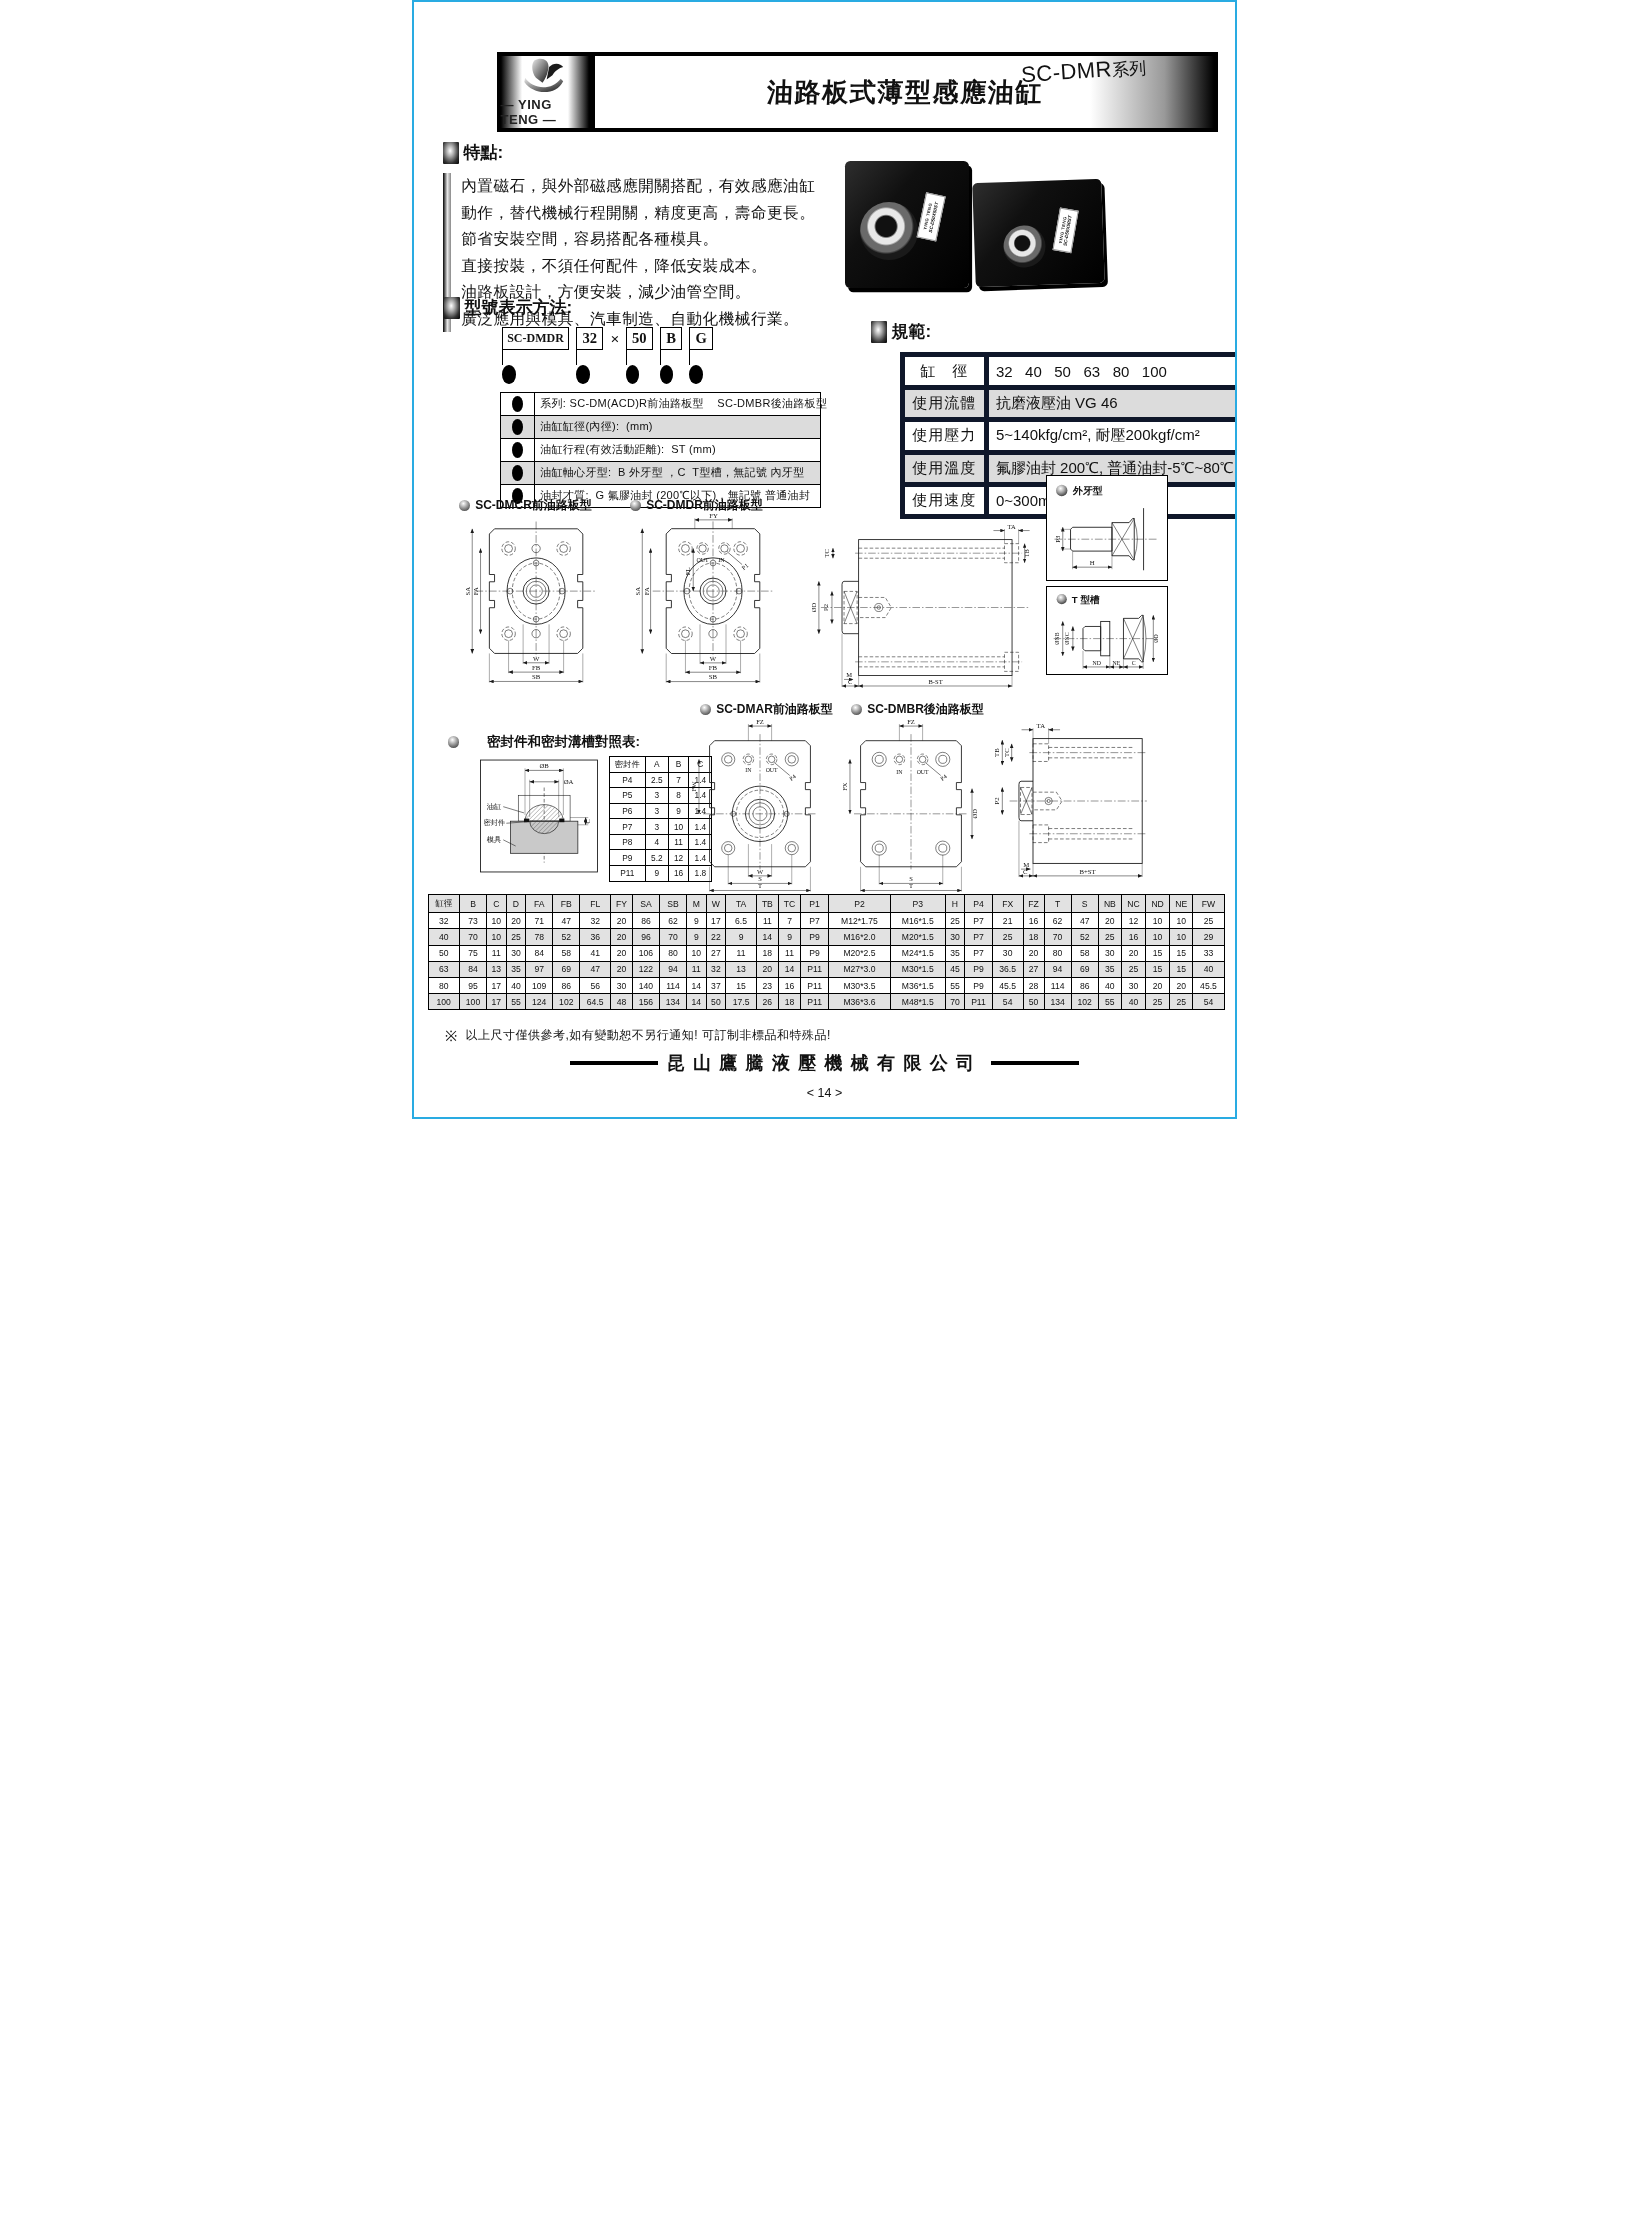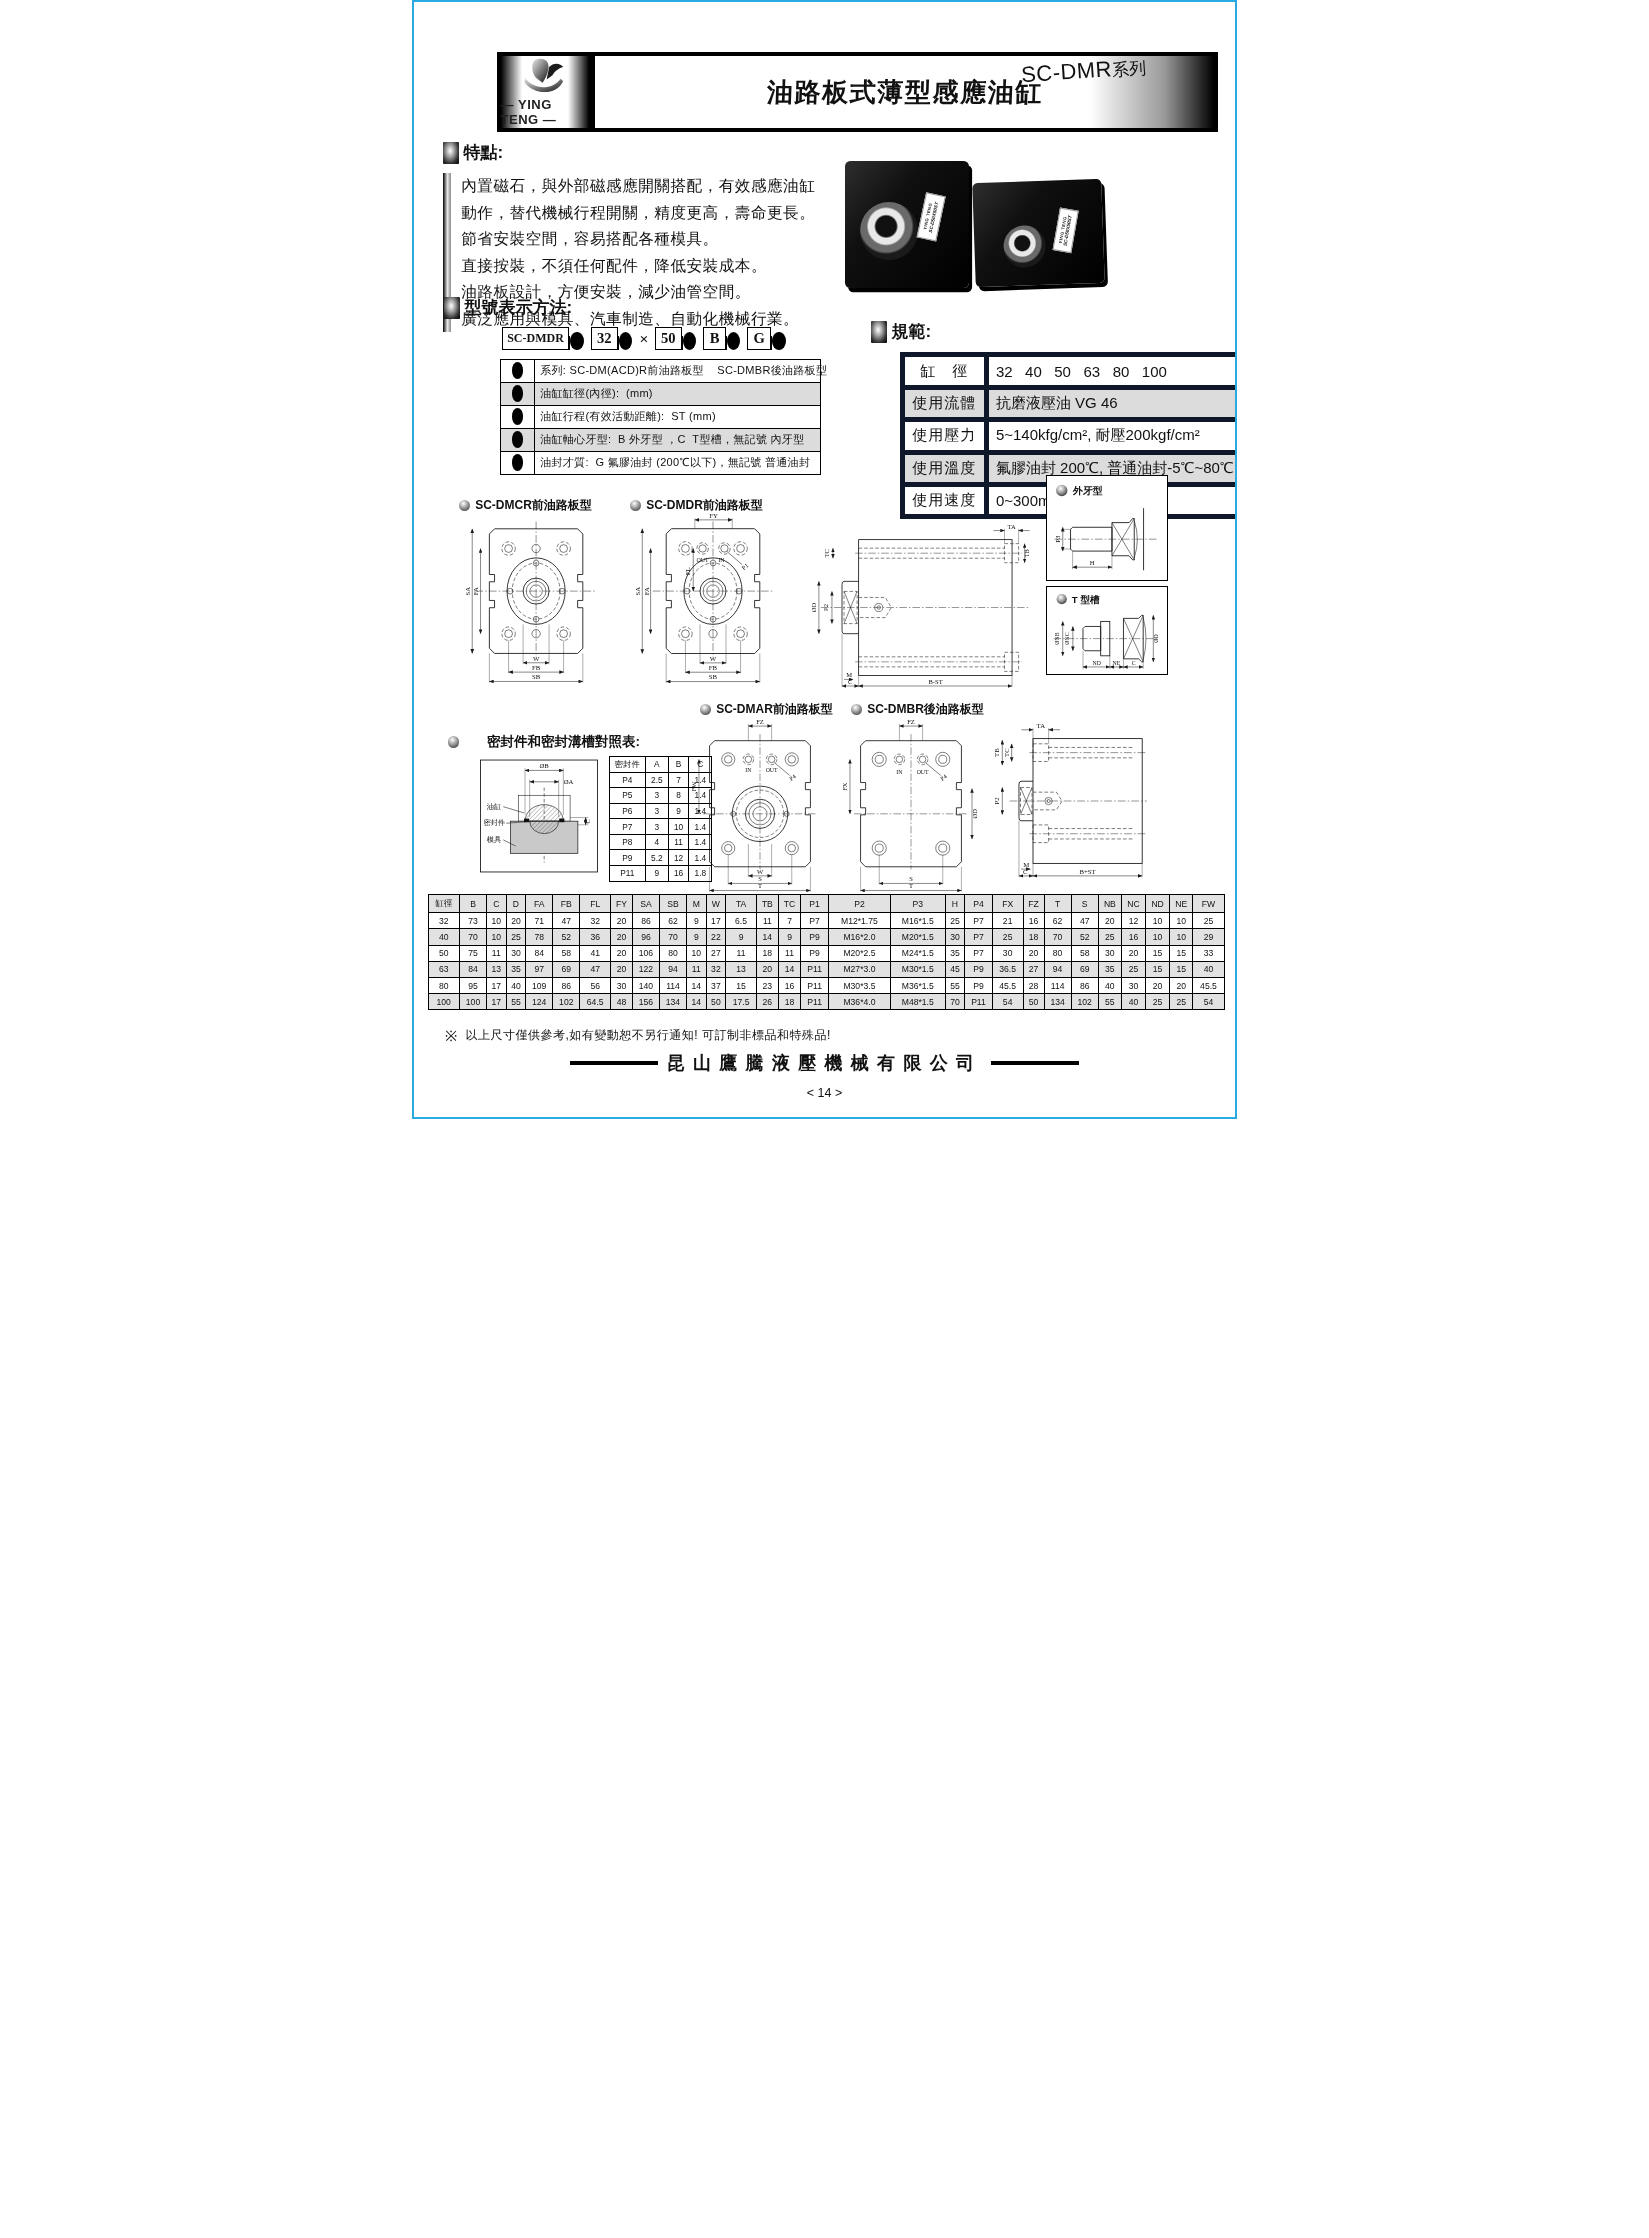--- a/index.html
+++ b/index.html
@@ -41,21 +41,21 @@
   .photo-small .port{left:29px;top:44px;width:42px;height:42px;}
   .plabel{position:absolute;background:#fff;border:0.5px solid #999;transform:rotate(-78deg);
           display:flex;flex-direction:column;align-items:center;justify-content:center;line-height:1.25;}
   .photo-big .plabel{right:14.6px;top:46px;width:44px;height:17.7px;}
   .photo-small .plabel{right:15.6px;top:41px;width:41px;height:16.6px;}
   .plabel .b1{font-size:4.2px;font-weight:bold;letter-spacing:0.5px;}
   .plabel .b2{font-size:4.7px;font-weight:bold;font-style:italic;}
   
   .model{position:absolute;left:30px;top:294px;width:405px;}
   .model-code{display:flex;align-items:flex-start;margin:8.3px 0 0 58px;}
-  .code-col{display:flex;flex-direction:row;align-items:flex-end;margin-right:7.3px;}
+  .code-col{display:flex;flex-direction:column;align-items:flex-start;margin-right:7.3px;}
   .code-box{border:1.6px solid #000;font-family:"Liberation Serif",serif;font-weight:bold;
             font-size:14.6px;line-height:1.15;padding:2.1px 5.2px;white-space:nowrap;}
   .code-box.wide{font-size:12px;padding:3.6px 4.2px;}
   .stem{width:1px;height:14.6px;background:#000;}
   .dot{width:13.5px;height:18.7px;border-radius:50%;background:#000;}
   .times{font-family:"Liberation Serif",serif;font-weight:bold;font-size:15.6px;margin:3.1px 6.2px 0 0;}
   .model-legend{margin:8.3px 0 0 56px;width:319px;border:1.6px solid #000;}
   .legend-row{display:flex;align-items:stretch;border-top:1px solid #000;min-height:22px;}
   .legend-row:first-child{border-top:none;}
   .legend-row:nth-child(even){background:#dcdcdc;}
@@ -962,21 +962,21 @@
             <td>64.5</td>
             <td>48</td>
             <td>156</td>
             <td>134</td>
             <td>14</td>
             <td>50</td>
             <td>17.5</td>
             <td>26</td>
             <td>18</td>
             <td>P11</td>
-            <td>M36*4.0</td>
+            <td>M36*3.6</td>
             <td>M48*1.5</td>
             <td>70</td>
             <td>P11</td>
             <td>54</td>
             <td>50</td>
             <td>134</td>
             <td>102</td>
             <td>55</td>
             <td>40</td>
             <td>25</td>

